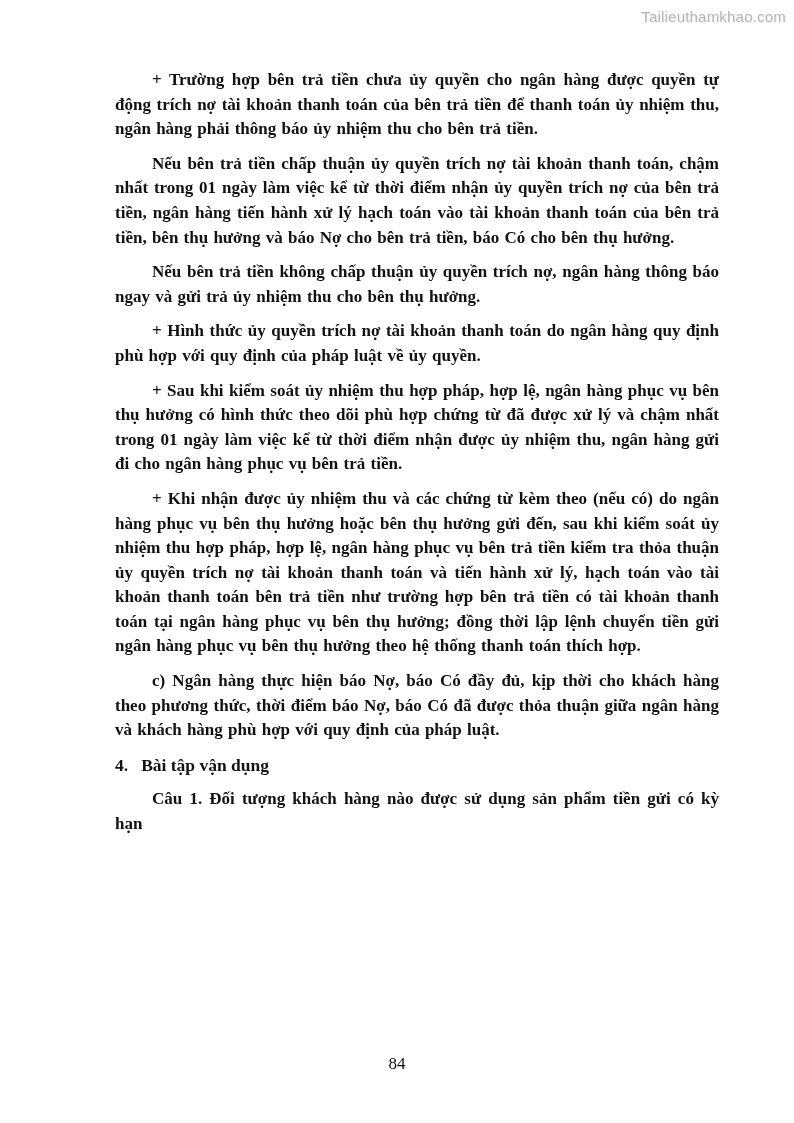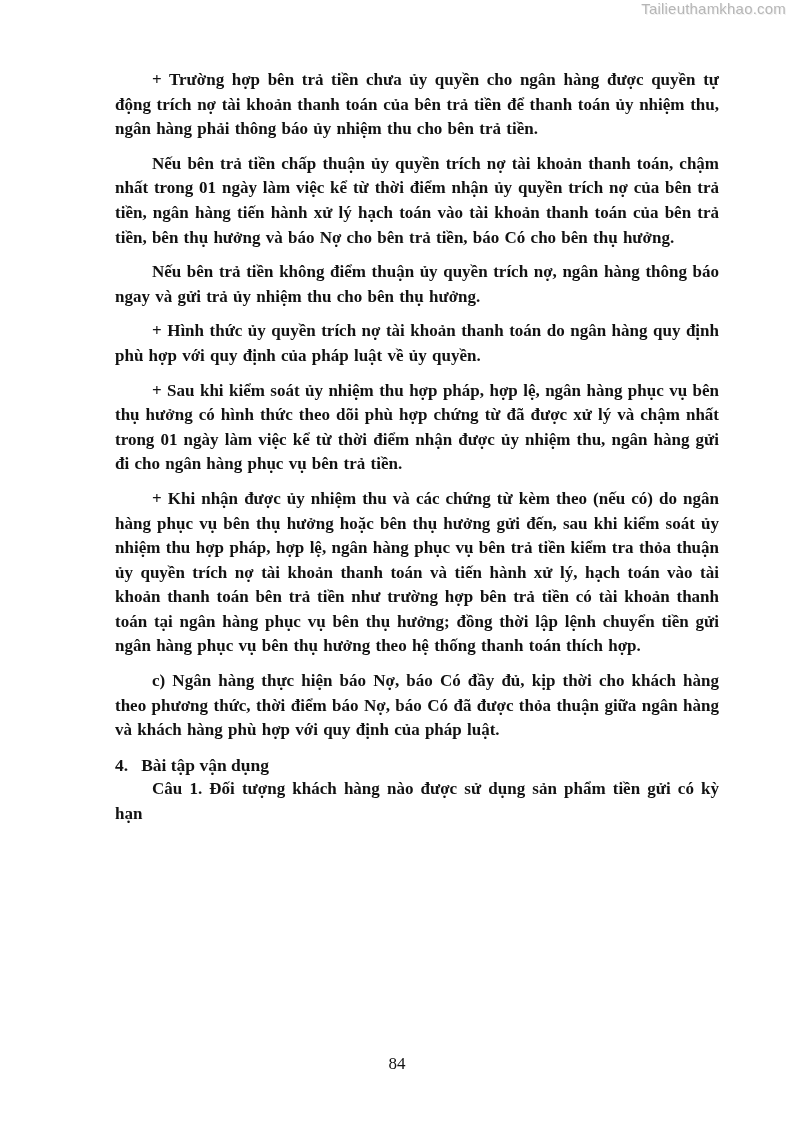--- a/index.html
+++ b/index.html
@@ -11,21 +11,21 @@
     position: relative;
     width: 794px;
     height: 1123px;
     background: #ffffff;
     font-family: "Liberation Serif", serif;
     color: #121212;
     overflow: hidden;
   }
   .watermark {
     position: absolute;
-    top: 0;
+    top: 8px;
     right: 8px;
     font-family: "Liberation Sans", sans-serif;
     font-size: 15px;
     color: #b6b6b6;
     text-shadow: 1px 1px 0 #efefef;
     letter-spacing: 0.2px;
   }
   .content {
     position: absolute;
     left: 115px;
@@ -35,21 +35,21 @@
   .content p {
     margin: 0 0 10px 0;
     text-indent: 37px;
     text-align: justify;
     font-size: 17px;
     line-height: 24.6px;
     word-spacing: 1px;
     font-weight: bold;
   }
   .section-heading {
-    margin: 2px 0 0 0;
+    margin: 2px 0 10px 0;
     font-size: 17.5px;
     font-weight: bold;
     line-height: 24.6px;
   }
   .section-heading .num {
     margin-right: 13px;
   }
   .page-number {
     position: absolute;
     top: 1054px;
@@ -62,21 +62,21 @@
 </head>
 <body>
 
 <div class="page">
 
   <div class="watermark">Tailieuthamkhao.com</div>
 
   <div class="content">
     <p>+ Trường hợp bên trả tiền chưa ủy quyền cho ngân hàng được quyền tự động trích nợ tài khoản thanh toán của bên trả tiền để thanh toán ủy nhiệm thu, ngân hàng phải thông báo ủy nhiệm thu cho bên trả tiền.</p>
     <p>Nếu bên trả tiền chấp thuận ủy quyền trích nợ tài khoản thanh toán, chậm nhất trong 01 ngày làm việc kể từ thời điểm nhận ủy quyền trích nợ của bên trả tiền, ngân hàng tiến hành xử lý hạch toán vào tài khoản thanh toán của bên trả tiền, bên thụ hưởng và báo Nợ cho bên trả tiền, báo Có cho bên thụ hưởng.</p>
-    <p>Nếu bên trả tiền không điểm thuận ủy quyền trích nợ, ngân hàng thông báo ngay và gửi trả ủy nhiệm thu cho bên thụ hưởng.</p>
+    <p>Nếu bên trả tiền không chấp thuận ủy quyền trích nợ, ngân hàng thông báo ngay và gửi trả ủy nhiệm thu cho bên thụ hưởng.</p>
     <p>+ Hình thức ủy quyền trích nợ tài khoản thanh toán do ngân hàng quy định phù hợp với quy định của pháp luật về ủy quyền.</p>
     <p>+ Sau khi kiểm soát ủy nhiệm thu hợp pháp, hợp lệ, ngân hàng phục vụ bên thụ hưởng có hình thức theo dõi phù hợp chứng từ đã được xử lý và chậm nhất trong 01 ngày làm việc kể từ thời điểm nhận được ủy nhiệm thu, ngân hàng gửi đi cho ngân hàng phục vụ bên trả tiền.</p>
     <p>+ Khi nhận được ủy nhiệm thu và các chứng từ kèm theo (nếu có) do ngân hàng phục vụ bên thụ hưởng hoặc bên thụ hưởng gửi đến, sau khi kiểm soát ủy nhiệm thu hợp pháp, hợp lệ, ngân hàng phục vụ bên trả tiền kiểm tra thỏa thuận ủy quyền trích nợ tài khoản thanh toán và tiến hành xử lý, hạch toán vào tài khoản thanh toán bên trả tiền như trường hợp bên trả tiền có tài khoản thanh toán tại ngân hàng phục vụ bên thụ hưởng; đồng thời lập lệnh chuyển tiền gửi ngân hàng phục vụ bên thụ hưởng theo hệ thống thanh toán thích hợp.</p>
     <p>c) Ngân hàng thực hiện báo Nợ, báo Có đầy đủ, kịp thời cho khách hàng theo phương thức, thời điểm báo Nợ, báo Có đã được thỏa thuận giữa ngân hàng và khách hàng phù hợp với quy định của pháp luật.</p>
 
     <div class="section-heading">
       <span class="num">4.</span><span>Bài tập vận dụng</span>
     </div>
 
     <p>Câu 1. Đối tượng khách hàng nào được sử dụng sản phẩm tiền gửi có kỳ hạn</p>

